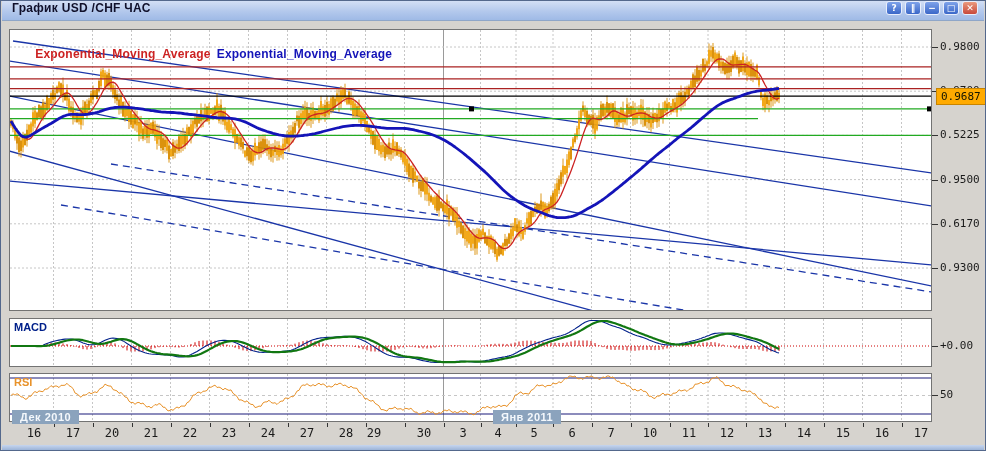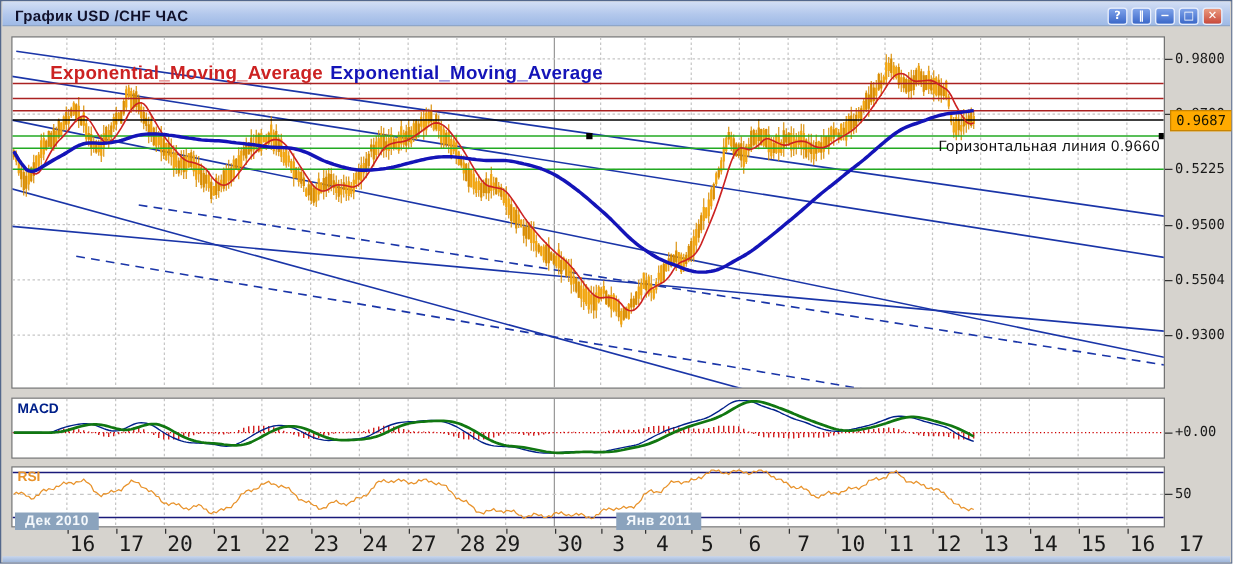--- a/index.html
+++ b/index.html
@@ -1,43 +1,43 @@
 <!DOCTYPE html>
 <html><head>
 <meta charset="utf-8">
 <style>
   html,body{margin:0;padding:0;background:#ffffff;}
   #window{position:relative;width:986px;height:451px;background:#d6d3ce;border:1px solid #54688c;
           font-family:"Liberation Sans",sans-serif;overflow:hidden;box-sizing:border-box;}
   #titlebar{position:absolute;left:1px;top:0;width:982px;height:20px;
             background:linear-gradient(#d3dff5,#b3c8ec 55%,#9fbae6);
-            border-bottom:1px solid #8fa6c8;display:flex;align-items:flex-end;padding:0 4px;box-sizing:border-box;}
+            border-bottom:1px solid #8fa6c8;display:flex;align-items:flex-start;padding:0 4px;box-sizing:border-box;}
   #window-title{font-size:12px;font-weight:bold;color:#10102a;padding-left:6px;letter-spacing:.3px;}
   #winbtns{margin-left:auto;display:flex;gap:3px;padding-right:2px;}
   .wbtn{width:16px;height:14px;font-size:9px;line-height:12px;text-align:center;color:#fff;
         background:linear-gradient(#7fa3ea,#3a67c8);border:1px solid #e8eefc;border-radius:3px;
         font-weight:bold;font-family:"DejaVu Sans",sans-serif;cursor:pointer;box-sizing:border-box;}
   .wbtn.close{background:linear-gradient(#ea9a7f,#c8483a);}
   .panel{position:absolute;left:8px;width:923px;background:#ffffff;border:1px solid #737373;box-sizing:border-box;}
   #panel-main{top:28px;height:282px;}
   #panel-macd{top:317px;height:49px;text-align:center;}
   #panel-rsi{top:372px;height:49px;}
   .panel svg{position:absolute;left:0;top:0;display:block;}
-  #legend{position:absolute;left:4px;top:3px;font-size:15px;font-weight:bold;letter-spacing:.2px;white-space:pre;z-index:5;}
+  #legend{position:absolute;left:4px;top:3px;font-size:12px;font-weight:bold;letter-spacing:.2px;white-space:pre;z-index:5;}
   #legend span{margin-right:6px;}
   .plabel{position:absolute;left:4px;top:2px;font-size:11px;font-weight:bold;z-index:5;}
   #macd-label{color:#00208a;}
   #rsi-label{color:#e8922a;}
   #hline-annotation{position:absolute;right:57px;top:109px;font-size:12px;color:#111;letter-spacing:.4px;z-index:6;}
   .yaxis-label{position:absolute;left:939px;font-size:11px;font-family:"DejaVu Sans Mono",monospace;color:#1a1a1a;}
   .tick{position:absolute;background:#333;}
   #price-badge{position:absolute;left:935px;top:87px;background:#ffaa00;color:#151500;font-size:11px;
                font-family:"DejaVu Sans Mono",monospace;padding:1px 4px;z-index:7;border:1px solid #c88400;}
-  .date-label{position:absolute;top:425px;font-size:17px;font-family:"DejaVu Sans Mono",monospace;color:#1a1a1a;
-              transform:translateX(-50%);margin-left:32px;}
+  .date-label{position:absolute;top:425px;font-size:12px;font-family:"DejaVu Sans Mono",monospace;color:#1a1a1a;
+              transform:translateX(-50%);}
   .period-badge{position:absolute;top:409px;height:14px;line-height:14px;background:#8ba3bd;color:#f4f8fc;
                 font-size:11px;font-weight:bold;padding:0 8px;z-index:8;letter-spacing:.5px;}
   #badge-dec{left:11px;}
   #badge-jan{left:492px;}
   #bottom-band{position:absolute;left:1px;bottom:0;width:982px;height:5px;background:linear-gradient(#c6d5ee,#9cb4d8);}
 </style>
 </head>
 <body>
 
 <div id="window">
@@ -1139,39 +1139,38 @@
           <line x1="0" y1="40" x2="921" y2="40" stroke="#1a1a7a" stroke-width="1.2"></line>
           <line x1="0" y1="21.5" x2="921" y2="21.5" stroke="#c6c6c6" stroke-dasharray="3,3"></line>
         </g>
         <g>
           <polyline points="1,21.5 3,19.8 5,21.1 7,19.7 9,20.8 11,22.9 13,23.0 15,25.2 17,24.9 19,22.2 21,22.2 23,19.2 25,17.5 27,18.7 29,16.9 31,17.4 33,17.7 35,15.0 37,15.2 39,13.7 41,11.6 43,13.1 45,12.0 47,12.1 49,13.6 51,11.3 53,11.4 55,11.2 57,9.3 59,11.6 61,12.7 63,14.5 65,19.0 67,19.9 69,21.6 71,23.3 73,20.9 75,21.1 77,20.4 79,18.3 81,19.7 83,18.8 85,17.8 87,18.7 89,15.5 91,14.1 93,13.1 95,10.1 97,11.3 99,12.0 101,12.1 103,15.6 105,16.2 107,16.9 109,19.3 111,18.5 113,20.4 115,23.0 117,23.4 119,27.2 121,28.6 123,28.4 125,30.3 127,28.7 129,28.4 131,29.9 133,29.0 135,31.4 137,33.1 139,32.3 141,34.0 143,32.5 145,30.5 147,31.2 149,29.5 151,30.5 153,33.2 155,33.3 157,36.1 159,37.0 161,35.4 163,36.3 165,34.4 167,33.0 169,34.1 171,32.0 173,32.1 175,32.1 177,28.7 179,27.7 181,24.9 183,21.1 185,21.0 187,18.7 189,18.0 191,19.3 193,17.2 195,17.2 197,16.4 199,13.1 201,13.3 203,12.1 205,11.1 207,13.5 209,13.1 211,14.0 213,15.9 215,14.3 217,15.5 219,16.4 221,15.9 223,19.3 225,20.8 227,22.4 229,26.1 231,25.8 233,26.8 235,28.1 237,26.8 239,29.0 241,30.4 243,30.5 245,33.5 247,33.1 249,32.1 251,32.3 253,28.9 255,27.9 257,27.9 259,26.2 261,28.4 263,29.2 265,28.7 267,30.5 269,28.5 271,27.1 273,27.1 275,24.0 277,24.2 279,24.5 281,22.3 283,22.9 285,20.6 287,17.1 289,16.3 291,12.4 293,10.9 295,11.4 297,9.7 299,11.4 301,12.1 303,10.6 305,11.9 307,10.4 309,9.2 311,10.9 313,9.8 315,11.1 317,13.1 319,11.9 321,13.1 323,12.3 325,9.9 327,10.8 329,9.4 331,9.3 333,11.7 335,11.0 337,12.5 339,13.8 341,12.2 343,13.9 345,14.1 347,14.4 349,18.2 351,19.3 353,21.6 355,25.0 357,24.6 359,26.3 361,27.2 363,26.3 365,29.3 367,30.5 369,31.9 371,35.6 373,35.6 375,36.3 377,37.1 379,34.4 381,34.7 383,34.3 385,32.9 387,35.1 389,34.9 391,34.7 393,36.3 395,34.4 397,34.5 399,35.3 401,34.1 403,36.7 405,38.1 407,38.2 409,40.7 411,39.6 413,38.6 415,39.1 417,36.6 419,37.3 421,38.5 423,37.7 425,40.1 427,40.0 429,38.6 431,39.5 433,36.9 435,36.0 437,37.0 439,35.5 441,37.3 443,38.5 445,37.5 447,39.1 449,38.0 451,36.6 453,38.1 455,36.8 457,38.0 459,40.2 461,39.3 463,40.8 465,40.4 467,37.6 469,37.6 471,34.9 473,33.1 475,34.1 477,32.4 479,33.3 481,34.3 483,32.4 485,33.4 487,32.6 489,31.0 491,32.6 493,31.5 495,31.4 497,32.5 499,29.6 501,28.2 503,26.0 505,21.4 507,20.7 509,19.0 511,17.8 513,20.2 515,19.4 517,19.7 519,20.1 521,16.5 523,15.4 525,13.5 527,10.7 529,11.9 531,11.3 533,11.1 535,13.2 537,11.6 539,11.4 541,11.6 543,9.0 545,9.8 547,9.5 549,7.7 551,8.9 553,6.7 555,4.5 557,4.7 559,2.1 561,2.1 563,2.9 565,2.0 567,4.3 569,4.9 571,4.1 573,5.5 575,3.4 577,2.3 579,3.1 581,2.0 583,2.9 585,4.4 587,3.6 589,5.6 591,4.7 593,2.9 595,3.7 597,2.0 599,2.0 601,3.7 603,2.9 605,5.2 607,7.4 609,7.2 611,9.7 613,9.3 615,9.4 617,12.0 619,11.7 621,13.8 623,16.1 625,15.2 627,16.9 629,16.6 631,15.1 633,17.3 635,17.3 637,18.7 639,22.3 641,22.2 643,23.9 645,24.5 647,21.9 649,22.2 651,20.7 653,19.1 655,21.0 657,20.1 659,20.5 661,21.7 663,19.2 665,19.2 667,18.3 669,15.7 671,17.0 673,16.4 675,15.8 677,17.5 679,15.4 681,14.4 683,13.8 685,10.2 687,10.1 689,9.5 691,8.0 693,10.0 695,9.1 697,8.1 699,8.4 701,5.0 703,4.0 705,4.1 707,2.6 709,5.4 711,7.2 713,8.2 715,11.7 717,11.5 719,11.5 721,12.8 723,11.1 725,12.4 727,14.1 729,13.6 731,16.5 733,16.8 735,16.2 737,18.2 739,16.9 741,17.5 743,19.9 745,19.7 747,22.6 749,25.0 751,25.3 753,28.8 755,29.2 757,29.5 759,32.5 761,32.0 763,33.2 765,34.5 767,32.7 769,33.6" fill="none" stroke="#e8922a" stroke-width="1"></polyline>
         </g>
       </svg>
     <span class="plabel" id="rsi-label">RSI</span>
   </div>
 
-  <div id="hline-annotation">Горизонтальная линия 0.9660</div>
   <div id="price-badge">0.9687</div>
 
   <div class="yaxis-label" id="macd-axis-label" style="top:338px;">+0.00</div>
   <div class="yaxis-label" id="rsi-axis-label" style="top:387px;">50</div>
 
   <div class="period-badge" id="badge-dec">Дек 2010</div>
   <div class="period-badge" id="badge-jan">Янв 2011</div>
 
   <div id="overlays">
       <div class="yaxis-label" style="top:39px;">0.9800</div>
       <div class="tick" style="left:931px;top:46px;width:6px;height:1px;"></div>
       <div class="yaxis-label" style="top:83.20000000000005px;">0.9700</div>
       <div class="tick" style="left:931px;top:90px;width:6px;height:1px;"></div>
       <div class="yaxis-label" style="top:127.40000000000009px;">0.5225</div>
       <div class="tick" style="left:931px;top:134px;width:6px;height:1px;"></div>
       <div class="yaxis-label" style="top:171.6000000000001px;">0.9500</div>
       <div class="tick" style="left:931px;top:179px;width:6px;height:1px;"></div>
-      <div class="yaxis-label" style="top:215.80000000000015px;">0.5504</div>
+      <div class="yaxis-label" style="top:215.80000000000015px;">0.6170</div>
       <div class="tick" style="left:931px;top:223px;width:6px;height:1px;"></div>
       <div class="yaxis-label" style="top:259.9999999999997px;">0.9300</div>
       <div class="tick" style="left:931px;top:267px;width:6px;height:1px;"></div>
       <div class="tick" style="left:931px;top:345px;width:6px;height:1px;"></div>
       <div class="tick" style="left:931px;top:394px;width:6px;height:1px;"></div>
       <div class="date-label" style="left:33px;">16</div>
       <div class="date-label" style="left:72px;">17</div>
       <div class="date-label" style="left:111px;">20</div>
       <div class="date-label" style="left:150px;">21</div>
       <div class="date-label" style="left:189px;">22</div>

